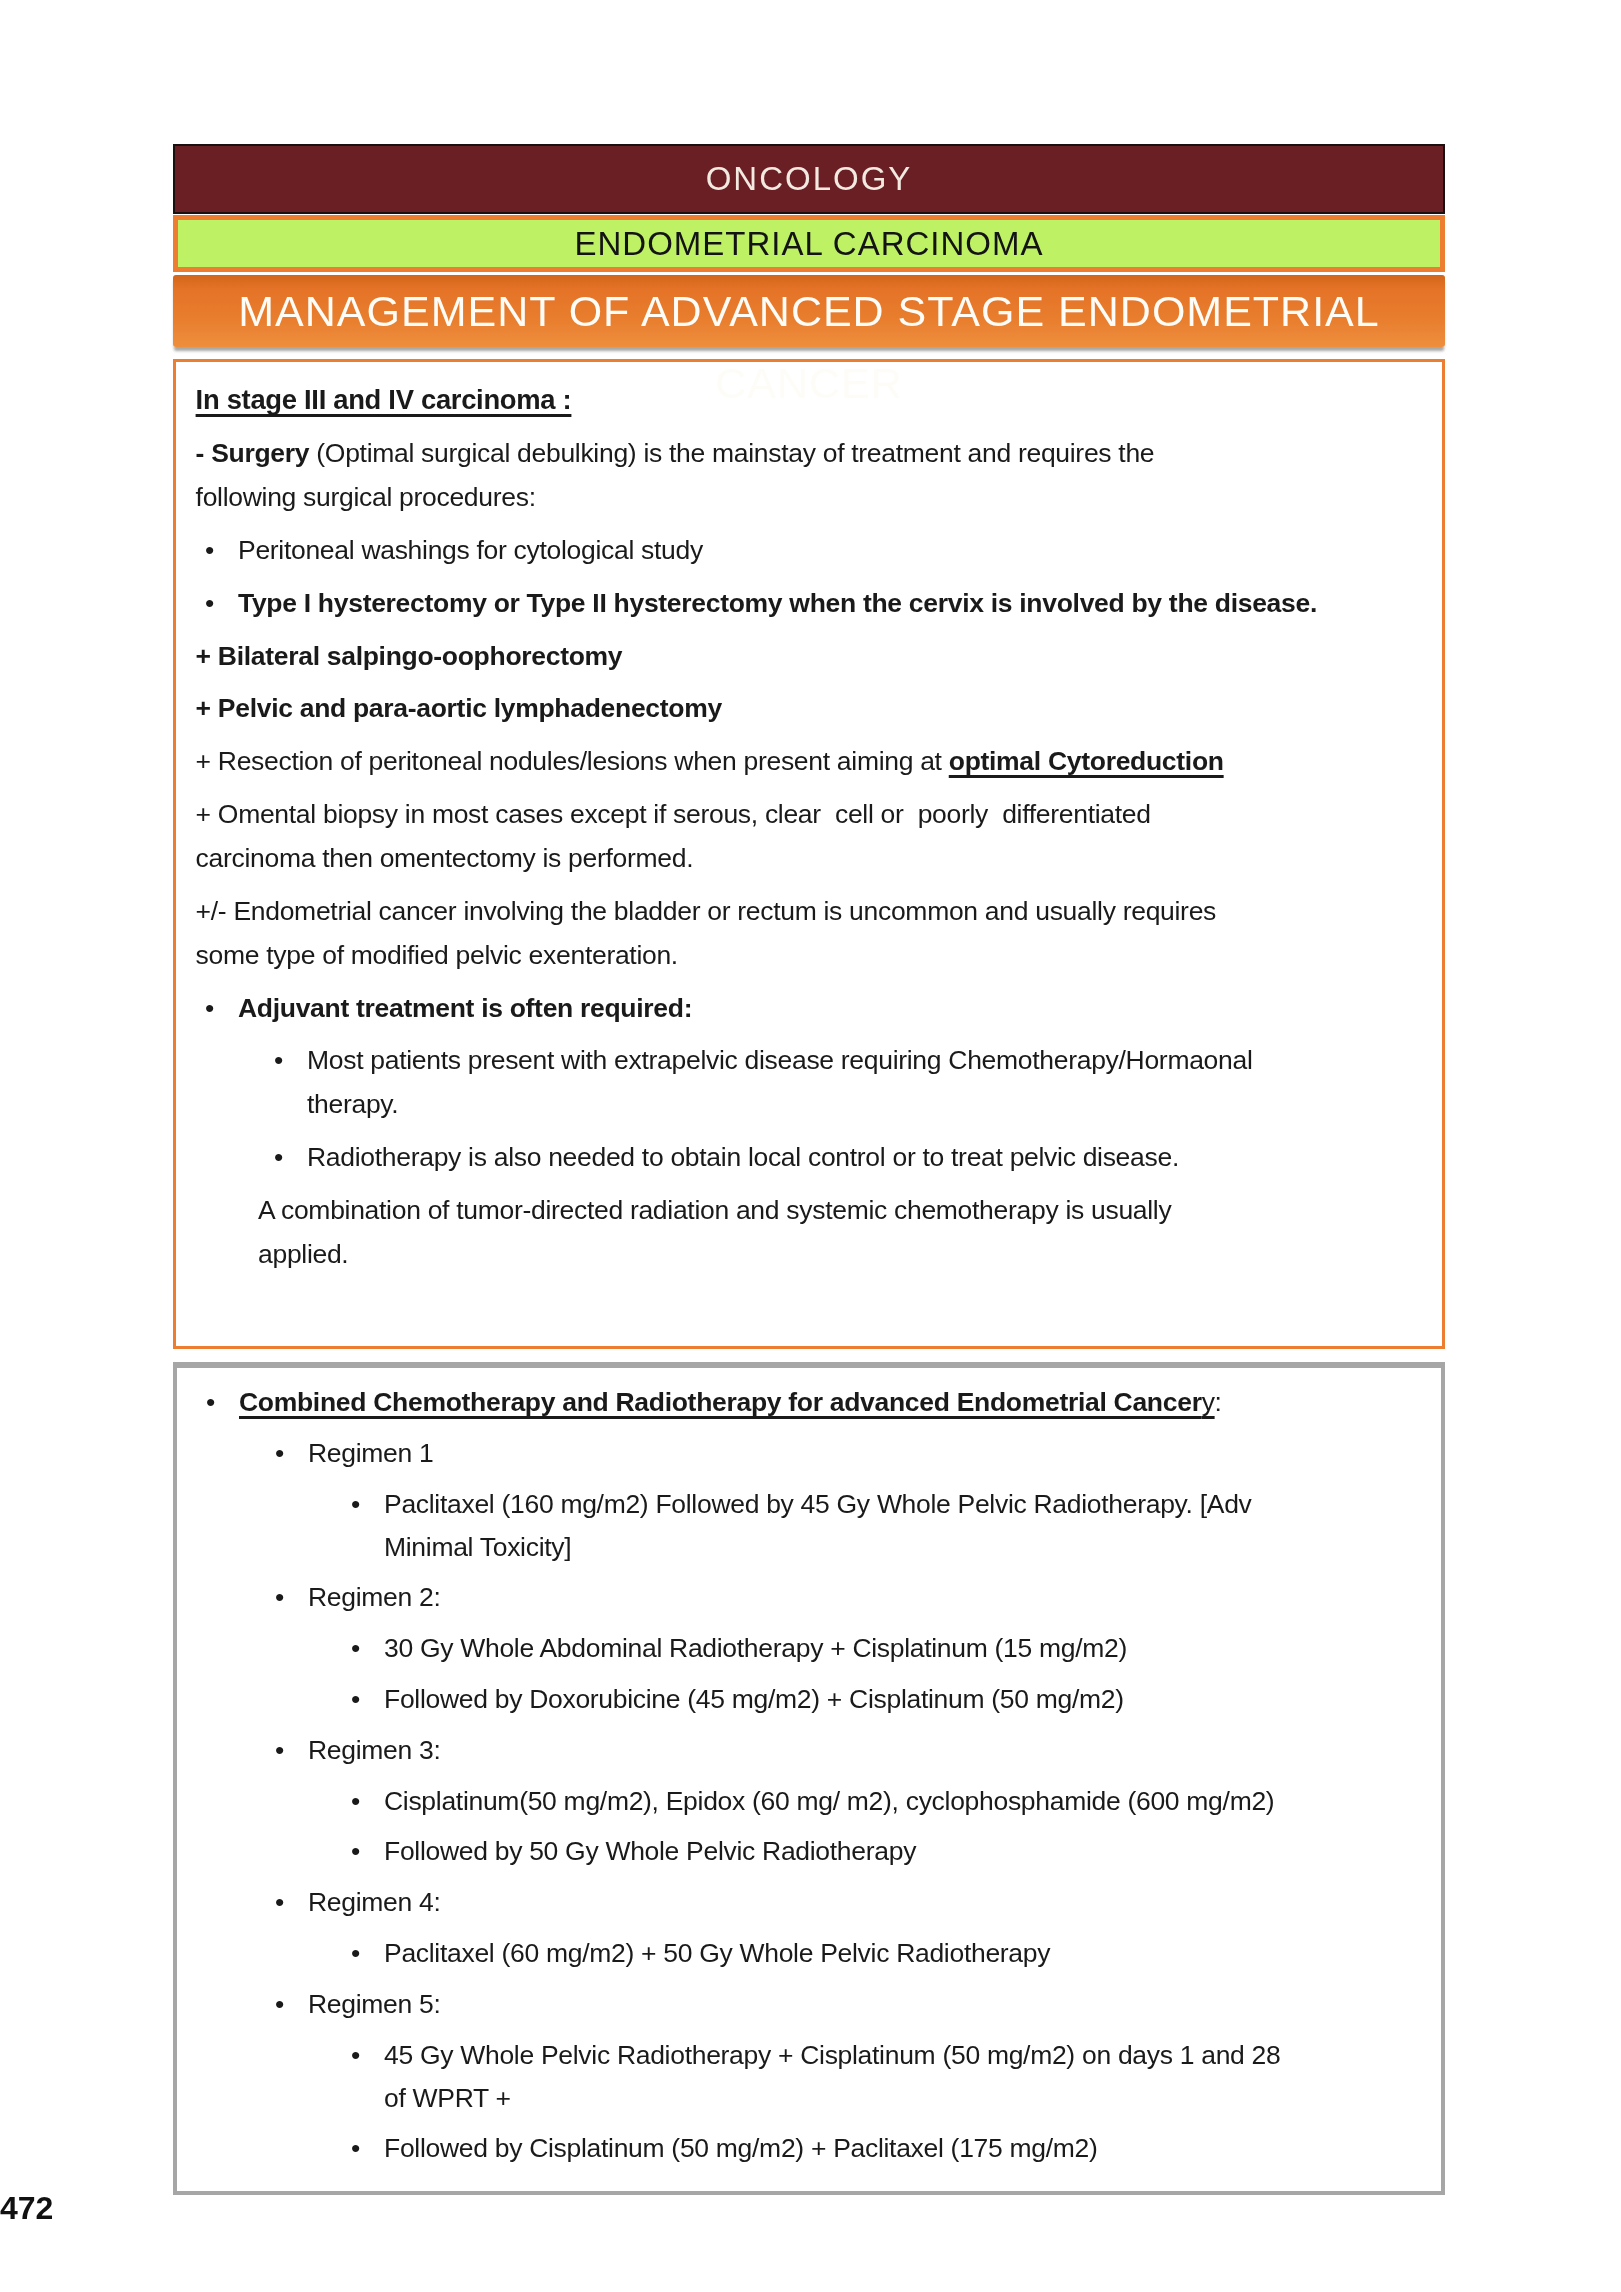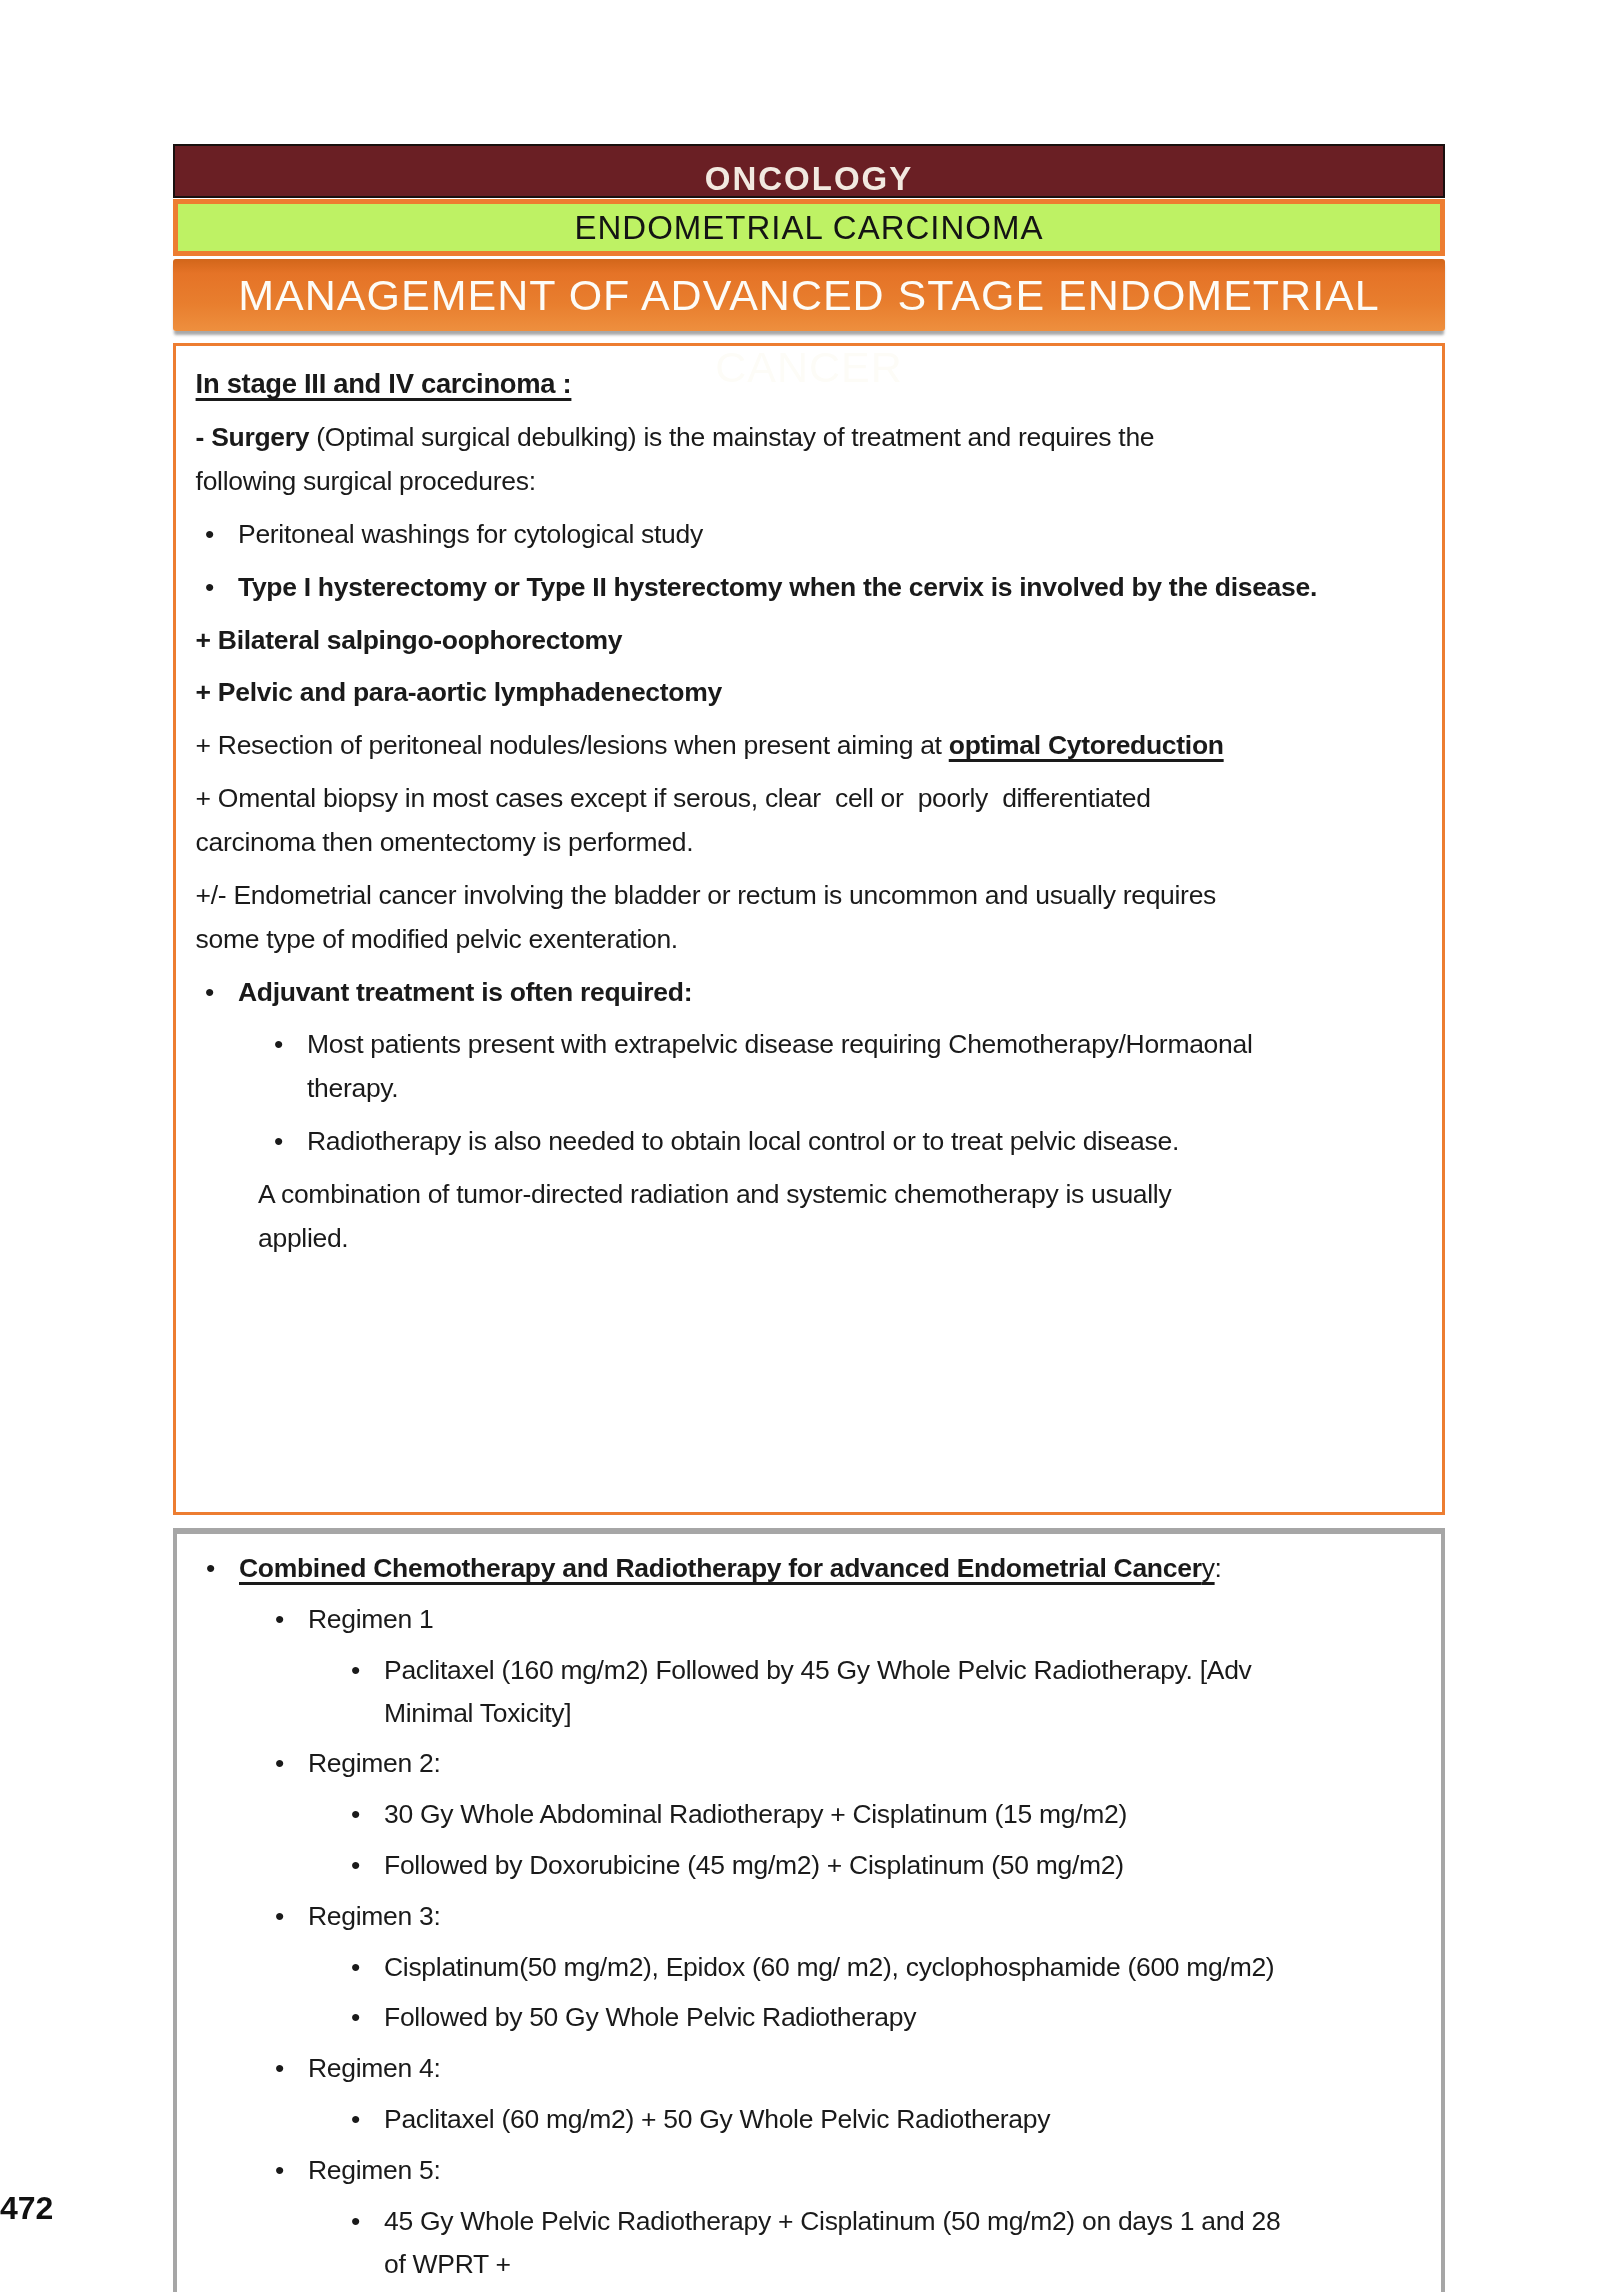--- a/index.html
+++ b/index.html
@@ -3,36 +3,36 @@
 <meta charset="utf-8">
 <style>
   html,body{margin:0;padding:0;}
   body{
     width:1621px;height:2293px;background:#ffffff;position:relative;
     font-family:"Liberation Sans",sans-serif;color:#1a1a1a;
   }
   .col{position:absolute;left:173px;top:144px;width:1272px;}
   .banner{box-sizing:border-box;width:100%;text-align:center;}
   .banner-oncology{
-    height:54px;background:var(--maroon,#6a1f24);border:2px solid #19100f;
-    color:var(--banner-text,#f2e9e0);font-size:33px;line-height:65px;letter-spacing:2px;font-weight:bold;
+    height:70px;background:var(--maroon,#6a1f24);border:2px solid #19100f;
+    color:var(--banner-text,#f2e9e0);font-size:33px;line-height:65px;letter-spacing:2px;
   }
   .banner-carcinoma{
     margin-top:1px;height:57px;background:#bef264;
     border:5.9px solid var(--accent-orange,#ed7d31);
     color:#141414;font-size:33px;line-height:48px;letter-spacing:1px;
   }
   .banner-management{
     margin-top:2.9px;height:72px;border-radius:2.9px;
     background:linear-gradient(180deg,#d2661a 0%,#e57327 20%,#e87e2e 62%,#ee8f3e 100%);
     color:#fdfcf7;font-size:43px;line-height:72px;letter-spacing:1px;
     box-shadow:0 4.9px 2.9px -1px rgba(110,110,110,.6);
   }
   .box{box-sizing:border-box;width:100%;background:#fff;overflow:hidden;}
-  .box1{margin-top:11.8px;height:1172px;border:3.9px solid var(--accent-orange,#ed7d31);padding:16.7px 17.6px 0 0;}
+  .box1{margin-top:11.8px;height:990px;border:3.9px solid var(--accent-orange,#ed7d31);padding:16.7px 17.6px 0 0;}
   .box2{margin-top:13.7px;height:833px;border:4.9px solid var(--gray-border,#a6a6a6);border-top-width:6.9px;padding:12.7px 13.7px 0 0;}
   .line{display:flex;white-space:pre-wrap;font-size:26.5px;line-height:44px;letter-spacing:-0.3px;margin-top:8.8px;}
   .box2 .line{line-height:43px;margin-top:7.8px;}
   .box .line:first-child{margin-top:0;}
   .title{margin-left:19.6px;font-size:27.4px;}
   .para{margin-left:19.6px;}
   .indent{margin-left:82px;}
   .b1{margin-left:29px;}
   .b2{margin-left:98px;}
   .b3{margin-left:174px;}

